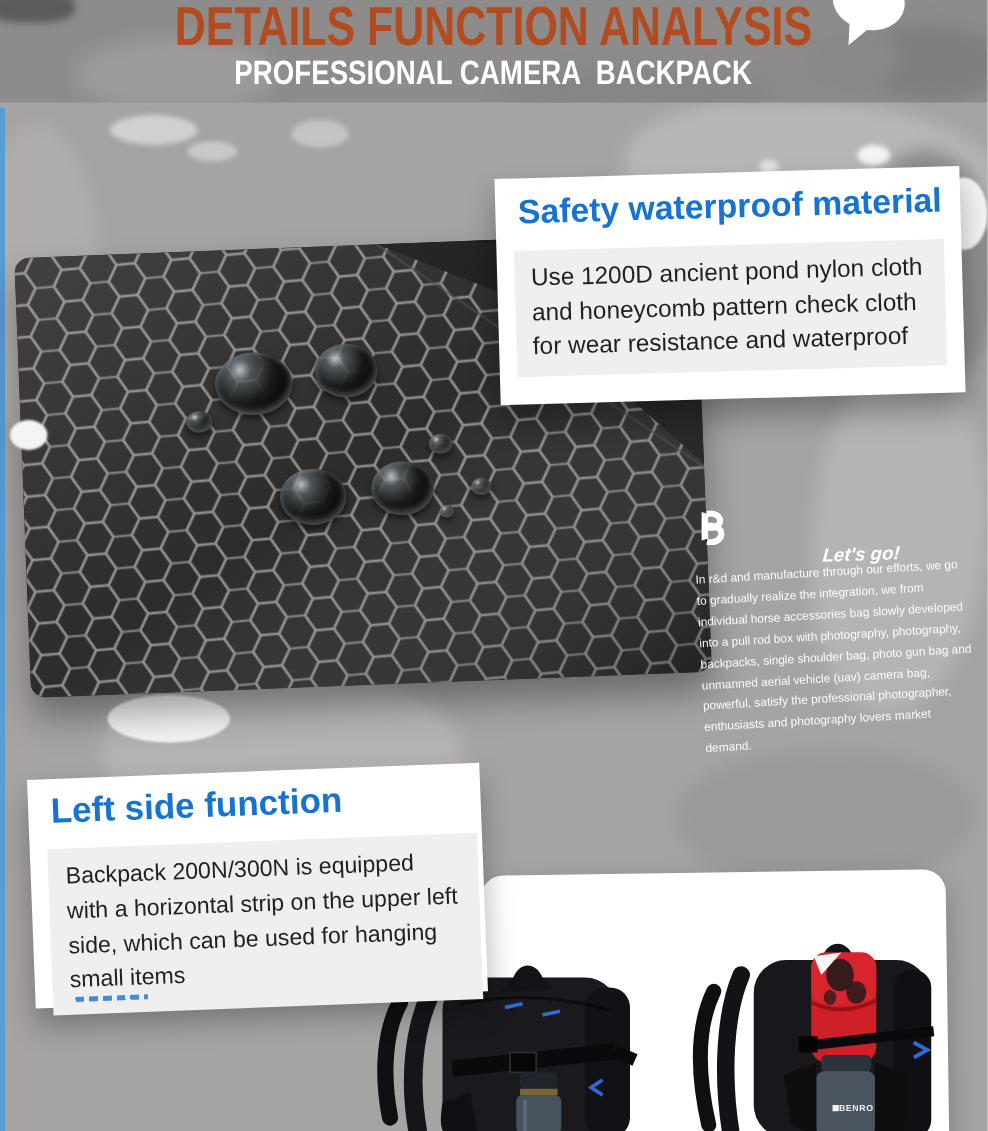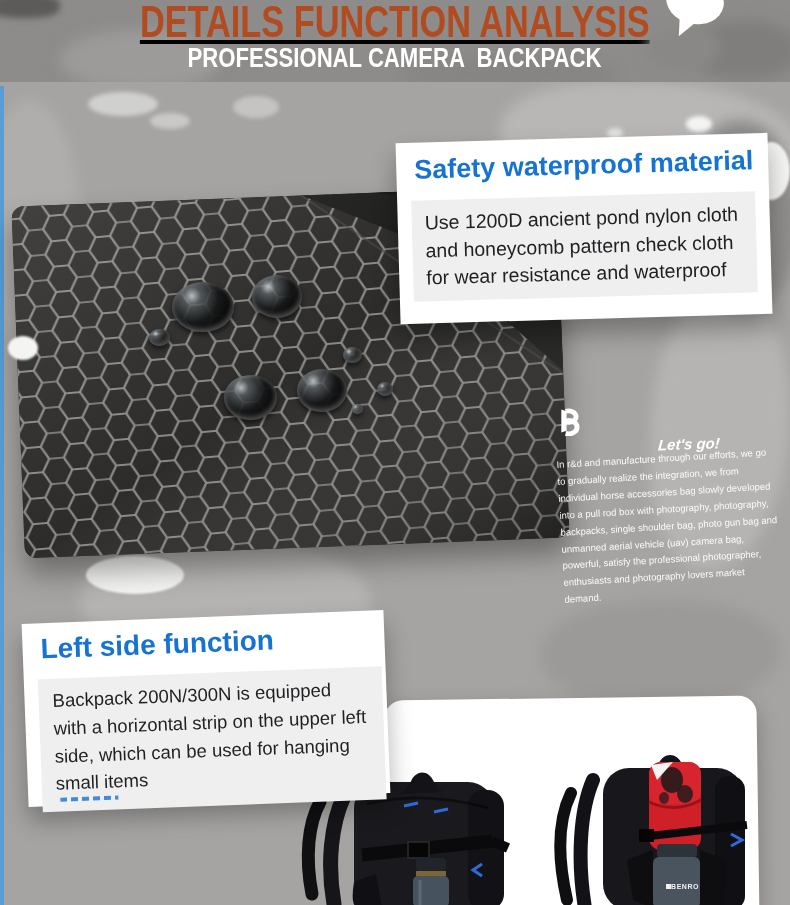--- a/index.html
+++ b/index.html
@@ -6,21 +6,21 @@
   .page{
     position:relative; width:790px; height:905px; overflow:hidden;
     background:#a6a4a2;
     font-family:"Liberation Sans", sans-serif;
   }
   
   .patch{position:absolute; filter:blur(7px); pointer-events:none;}
   .speck{position:absolute; background:#f4f4f3; border-radius:50%; filter:blur(2px); pointer-events:none;}
   
   .header{position:absolute; left:0; top:0; width:790px; height:82px; background:#8e8c8a; overflow:hidden;}
-  .header-title-row{position:absolute; left:0; top:0px; width:100%; display:flex; justify-content:center;text-decoration:underline;}
+  .header-title-row{position:absolute; left:0; top:0px; width:100%; display:flex; justify-content:center;}
   .header-title{
     color:#b24b1f; font-size:44px; font-weight:bold; letter-spacing:0px;
     transform:scaleX(0.78); transform-origin:center; white-space:pre; line-height:1.02;
   }
   .header-subtitle-row{position:absolute; left:0; top:44px; width:100%; display:flex; justify-content:center;}
   .header-subtitle{
     color:#ffffff; font-size:27px; font-weight:bold;
     transform:scaleX(0.82); white-space:pre; line-height:1.05;
   }
   .bubble{position:absolute; left:666px; top:-22px; width:58px; height:46px; background:#ffffff; border-radius:50%; transform:rotate(12deg);}

